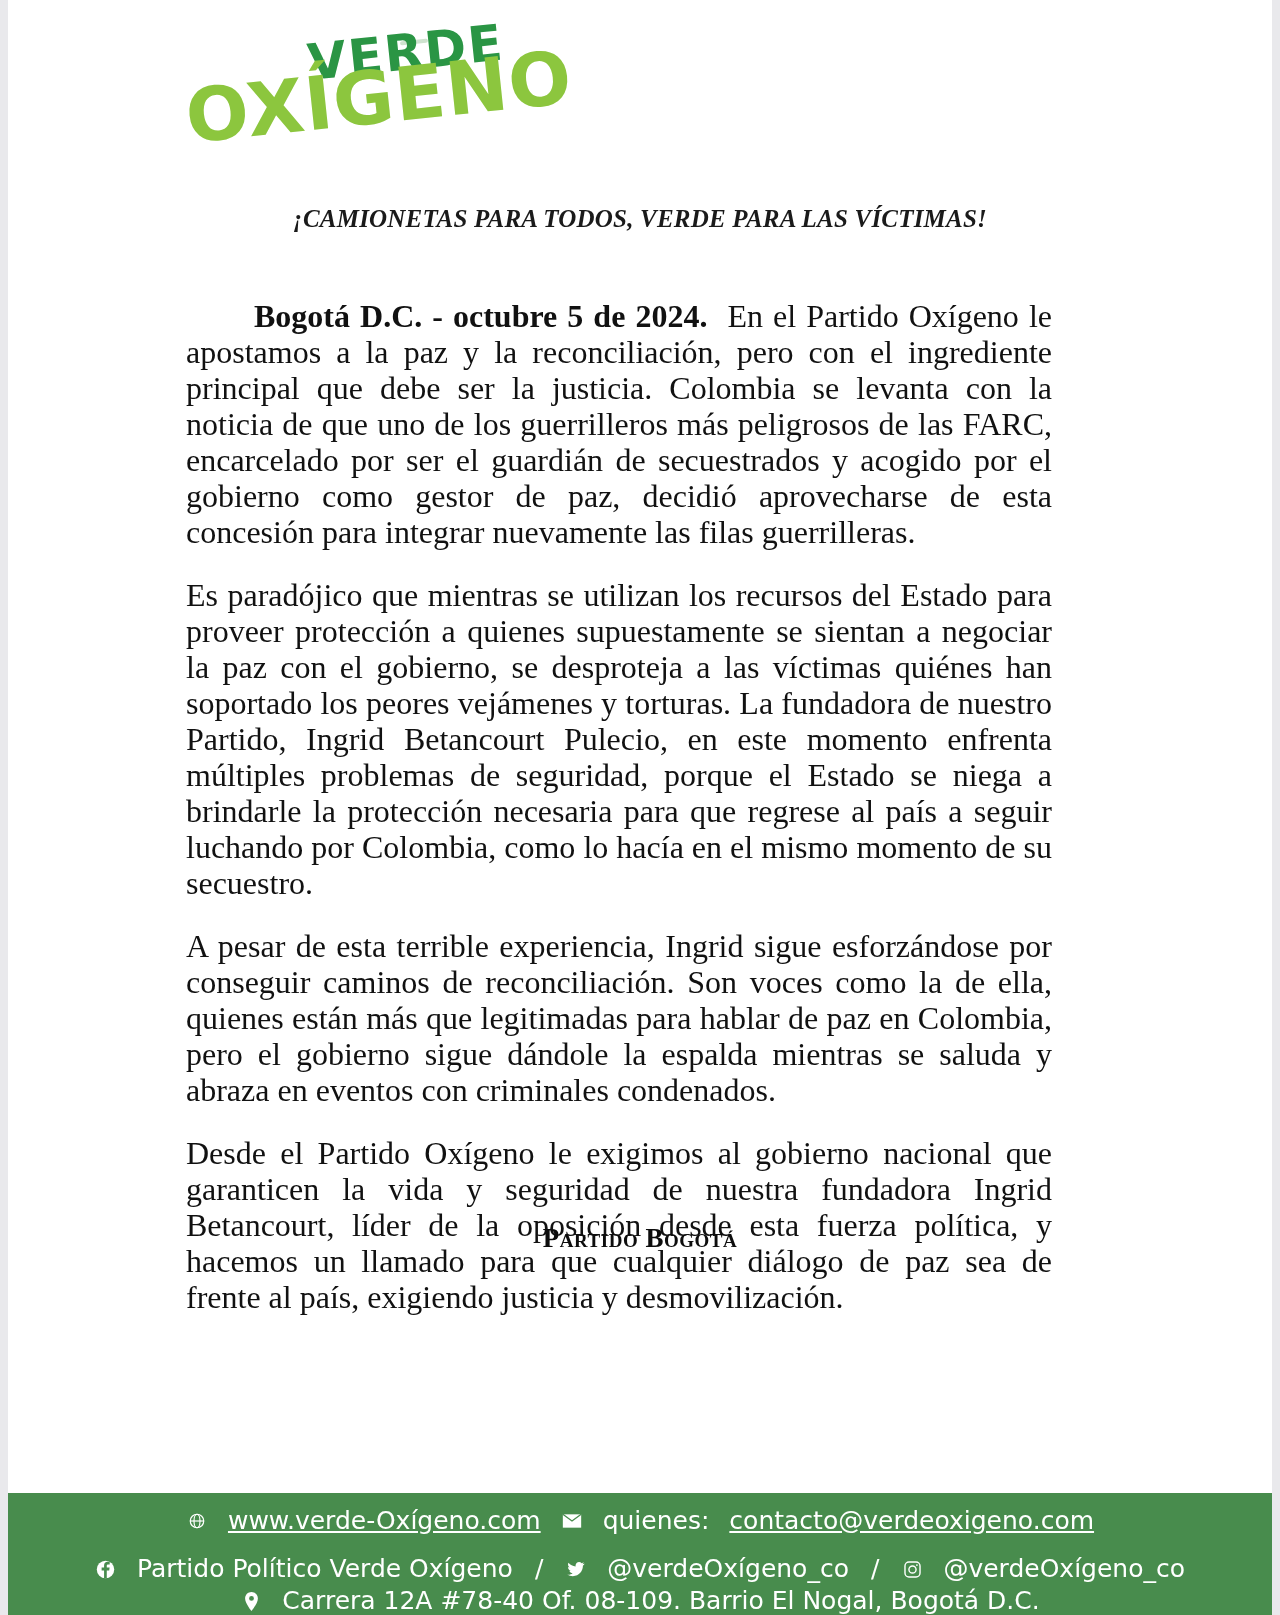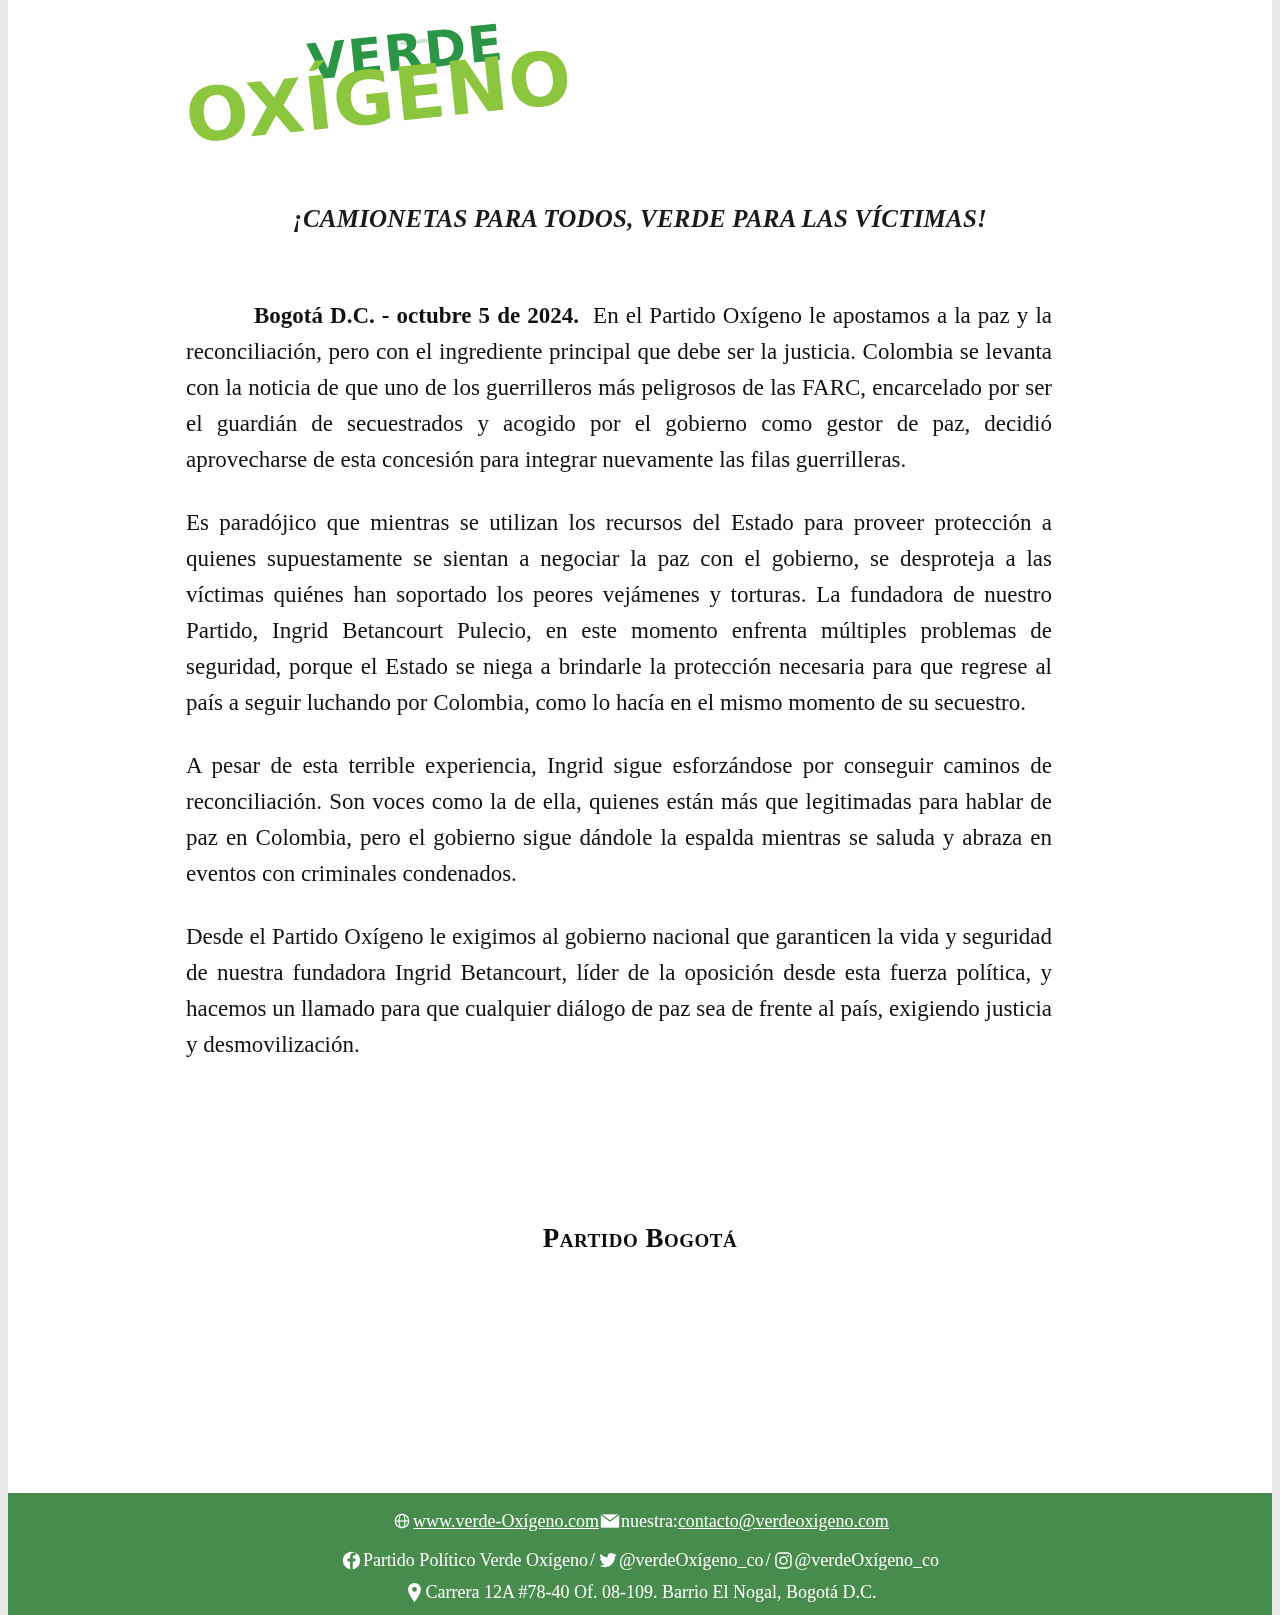--- a/index.html
+++ b/index.html
@@ -87,21 +87,21 @@
   
   .body-copy {
     position: absolute;
     left: 178px;
     top: 298px;
     width: 866px;
   }
   .para {
     margin: 0 0 27px 0;
     font-family: "Liberation Serif", serif;
-    font-size: 23px;
+    font-size: 32px;
     line-height: 36px;
     text-align: justify;
     color: #111111;
   }
   .para:last-child { margin-bottom: 16px; }
   .para.indented { text-indent: 68px; }
   .lead {
     font-weight: bold;
   }
 
@@ -131,28 +131,27 @@
     width: 1264px;
     height: 122px;
     background: #488c4d;
     color: #ffffff;
     font-family: "DejaVu Sans", sans-serif;
   }
   .footer-row {
     display: flex;
     align-items: center;
     justify-content: center;
-    gap: 0;
-    font-size: 18px;
+    gap: 20px;
+    font-size: 25px;
     line-height: 30px;
     white-space: nowrap;
-    font-family: Liberation Serif, serif;
   }
   .footer-row.r1 { margin-top: 13px; }
-  .footer-row.r2 { margin-top: 9px; }
+  .footer-row.r2 { margin-top: 18px; }
   .footer-row.r3 { margin-top: 2px; }
   .u { text-decoration: underline; }
   .ico {
     display: inline-flex;
     align-items: center;
     justify-content: center;
     width: 22px;
     height: 22px;
     flex: 0 0 auto;
   }
@@ -193,21 +192,21 @@
           <line x1="3" y1="12" x2="21" y2="12"></line>
         </svg>
       </span>
       <span class="u">www.verde-Oxígeno.com</span>
       <span class="ico">
         <svg width="20" height="16" viewBox="0 0 24 18" fill="#ffffff">
           <path d="M1 1h22v16H1z"></path>
           <path d="M1 1l11 8L23 1" fill="none" stroke="#488c4d" stroke-width="1.6"></path>
         </svg>
       </span>
-      <span>nuestra:</span>
+      <span>quienes:</span>
       <span class="u">contacto@verdeoxigeno.com</span>
     </div>
 
     <div class="footer-row r2">
       <span class="ico">
         <svg width="19" height="19" viewBox="0 0 24 24">
           <circle cx="12" cy="12" r="11" fill="#ffffff"></circle>
           <path d="M13.6 23V13.2h3.1l.5-3.6h-3.6V7.3c0-1 .3-1.7 1.8-1.7h1.9V2.4C16.9 2.3 15.8 2.2 14.6 2.2c-2.6 0-4.4 1.6-4.4 4.6v2.8H7.1v3.6h3.1V23z" fill="#488c4d"></path>
         </svg>
       </span>

